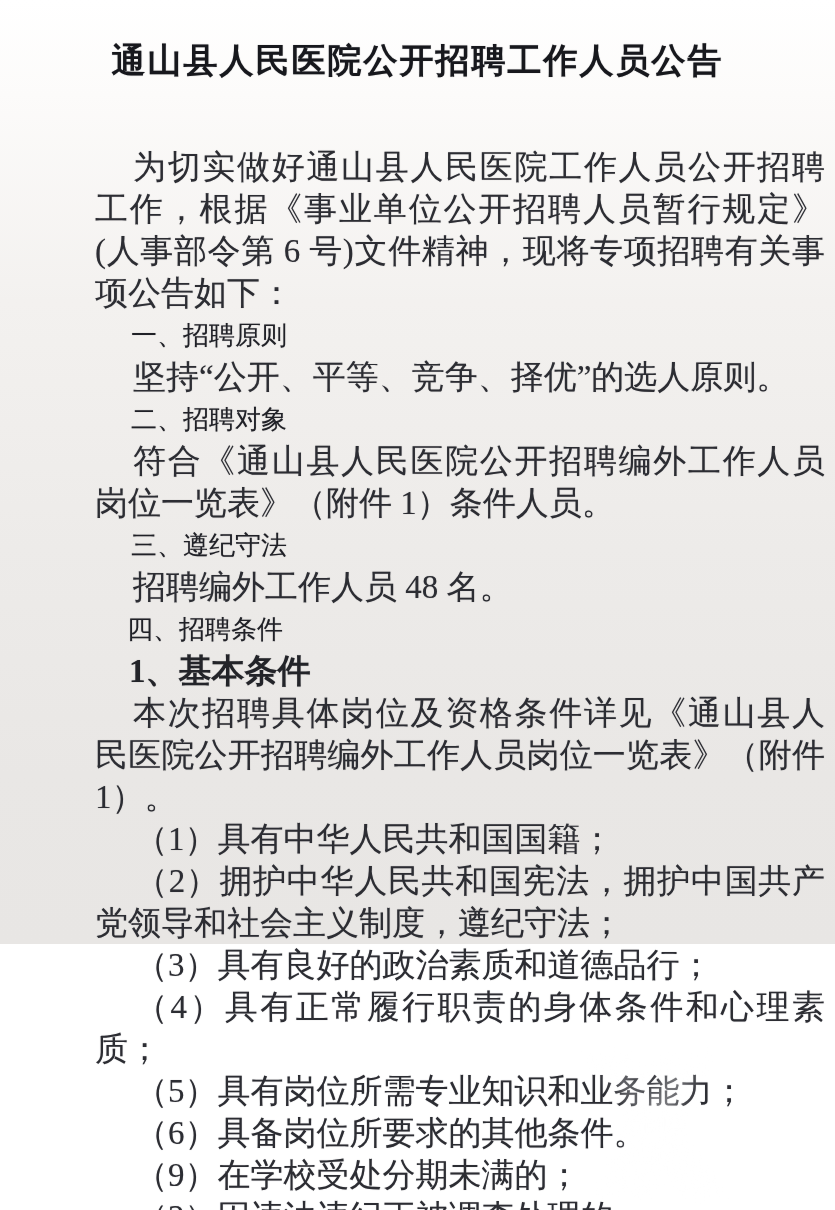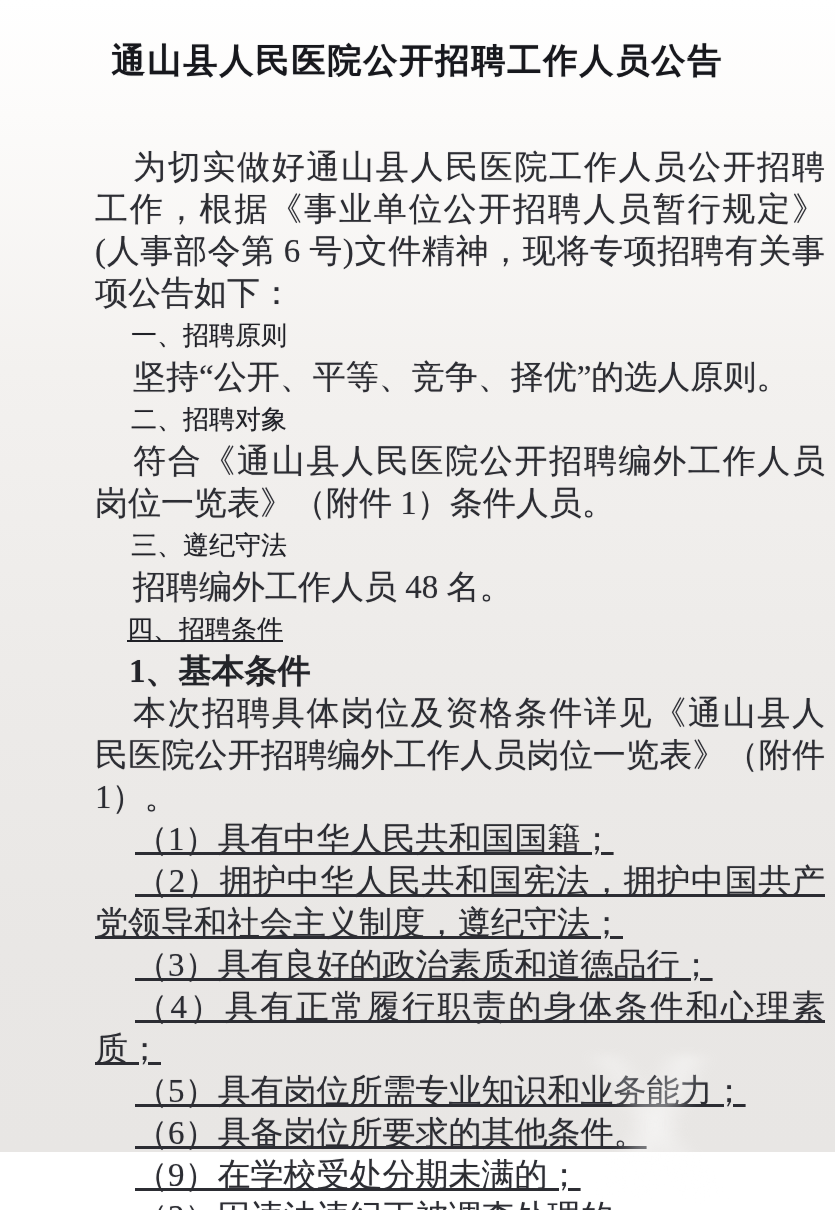--- a/index.html
+++ b/index.html
@@ -8,21 +8,21 @@
   }
   body {
     width: 835px;
     height: 1210px;
     overflow: hidden;
     font-family: "Liberation Serif", "DejaVu Serif", serif;
   }
   .page {
     position: relative;
     width: 835px;
-    height: 1152px;
+    height: 944px;
     background: linear-gradient(180deg,
       #ffffff 0%,
       #fcfbfa 10%,
       #f3f1ef 32%,
       #edebe9 58%,
       #e9e7e5 82%,
       #e8e6e4 100%);
   }
   .doc-title {
     margin: 0;
@@ -49,32 +49,30 @@
   .content p, .content h2, .content h3 {
     margin: 0;
     font-size: 33px;
     font-weight: normal;
   }
   .para, .item {
     text-indent: 38px;
   }
   .item {
     text-indent: 40px;
-    text-decoration: underline;
   }
   .sec {
     font-family: "Liberation Sans", "DejaVu Sans", sans-serif;
     font-weight: 700;
     font-size: 26px !important;
     color: #202127;
     text-indent: 36px;
   }
   .sec-4 {
     text-indent: 32px;
-    text-decoration: underline;
   }
   .sub {
     font-weight: 700 !important;
     color: #232429;
     text-indent: 34px;
   }
   .sub-2 {
     margin-top: 4px !important;
     text-indent: 36px;
   }

